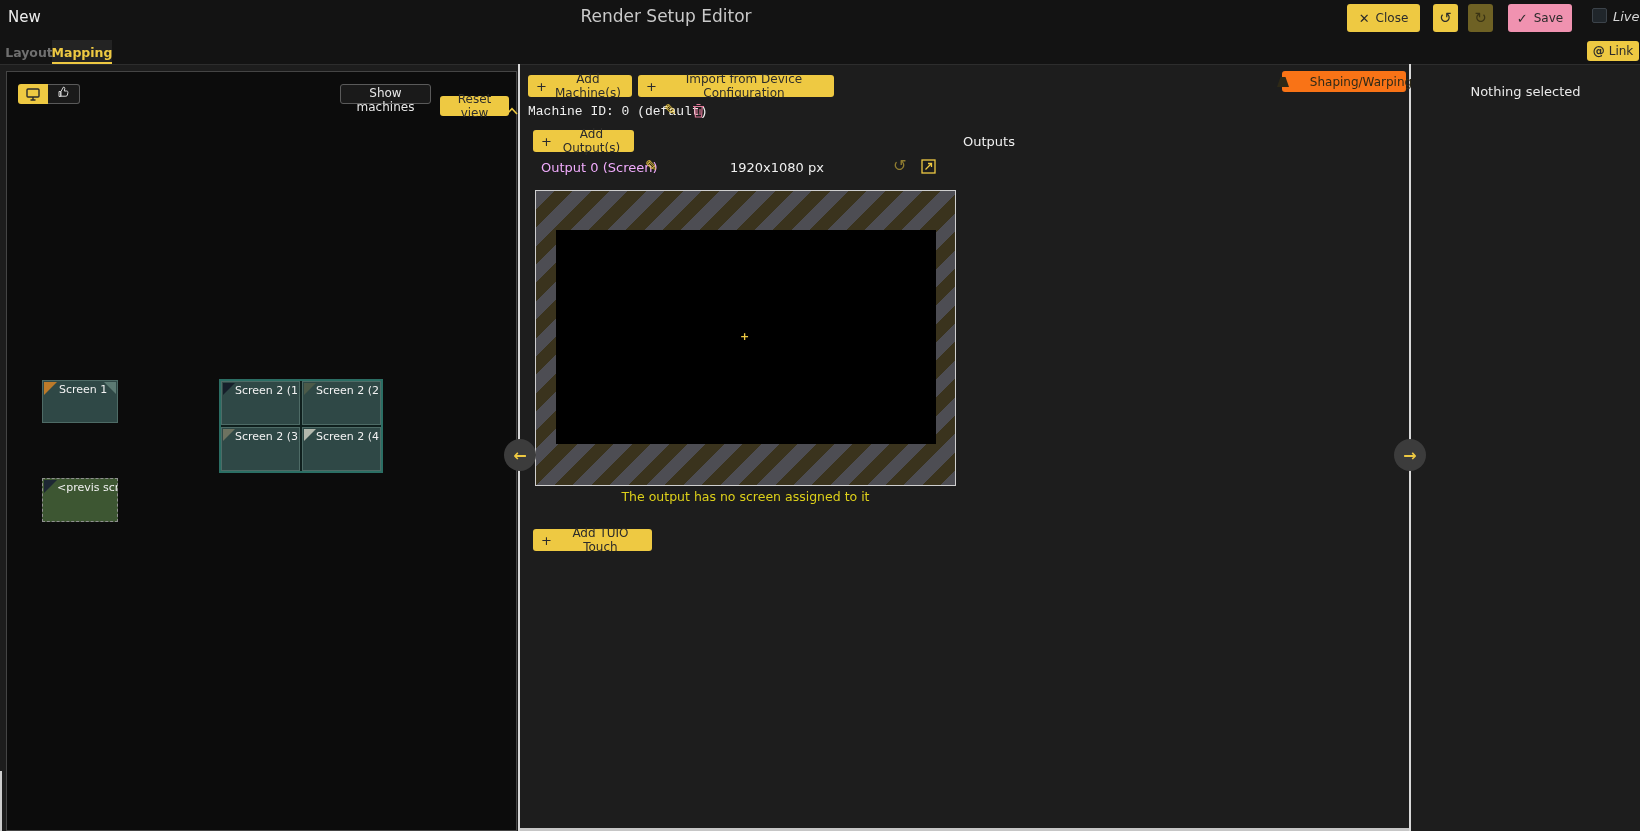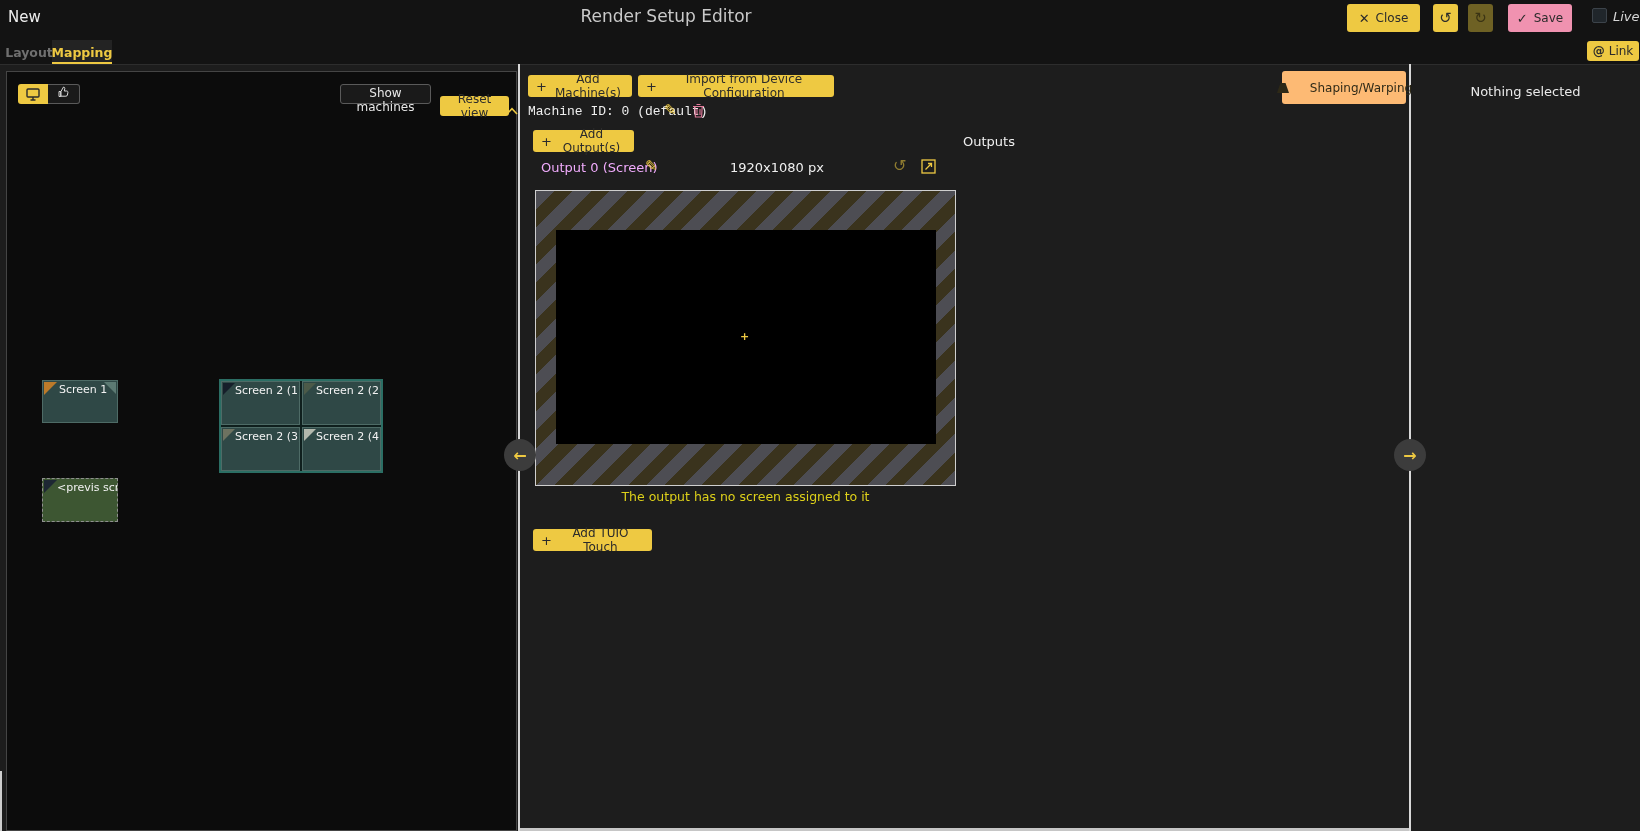--- a/index.html
+++ b/index.html
@@ -178,21 +178,21 @@
       <div class="abs" style="left:184px;top:100px;color:#eec942;font-size:11px;font-weight:bold;">+</div>
     </div>
   </div>
   <div class="abs txt" style="left:535px;top:489px;width:421px;text-align:center;font-size:12.5px;color:#ddd01a;">The output has no screen assigned to it</div>
 
   <button class="ybtn abs" style="left:533px;top:529px;width:119px;height:22px;gap:5px;">
     <span class="ic">+</span>
     <span>Add TUIO Touch</span>
   </button>
 
-  <button class="ybtn abs" style="left:1282px;top:71px;width:124px;height:33px;background:#fdba74;color:#2f2a18;gap:20px;">
+  <button class="ybtn abs" style="left:1282px;top:71px;width:124px;height:21px;background:#f97316;color:#2f2a18;gap:20px;">
     <span>
       <svg width="14" height="12" viewBox="0 0 14 12">
           <path d="M4.5 1h5L13 11H1z" fill="#2e2917"></path>
         </svg>
     </span>
     <span>Shaping/Warping</span>
   </button>
 
   <div class="circle-nav" style="left:504px;top:439px;">
     <span style="font-weight:bold;">←</span>

